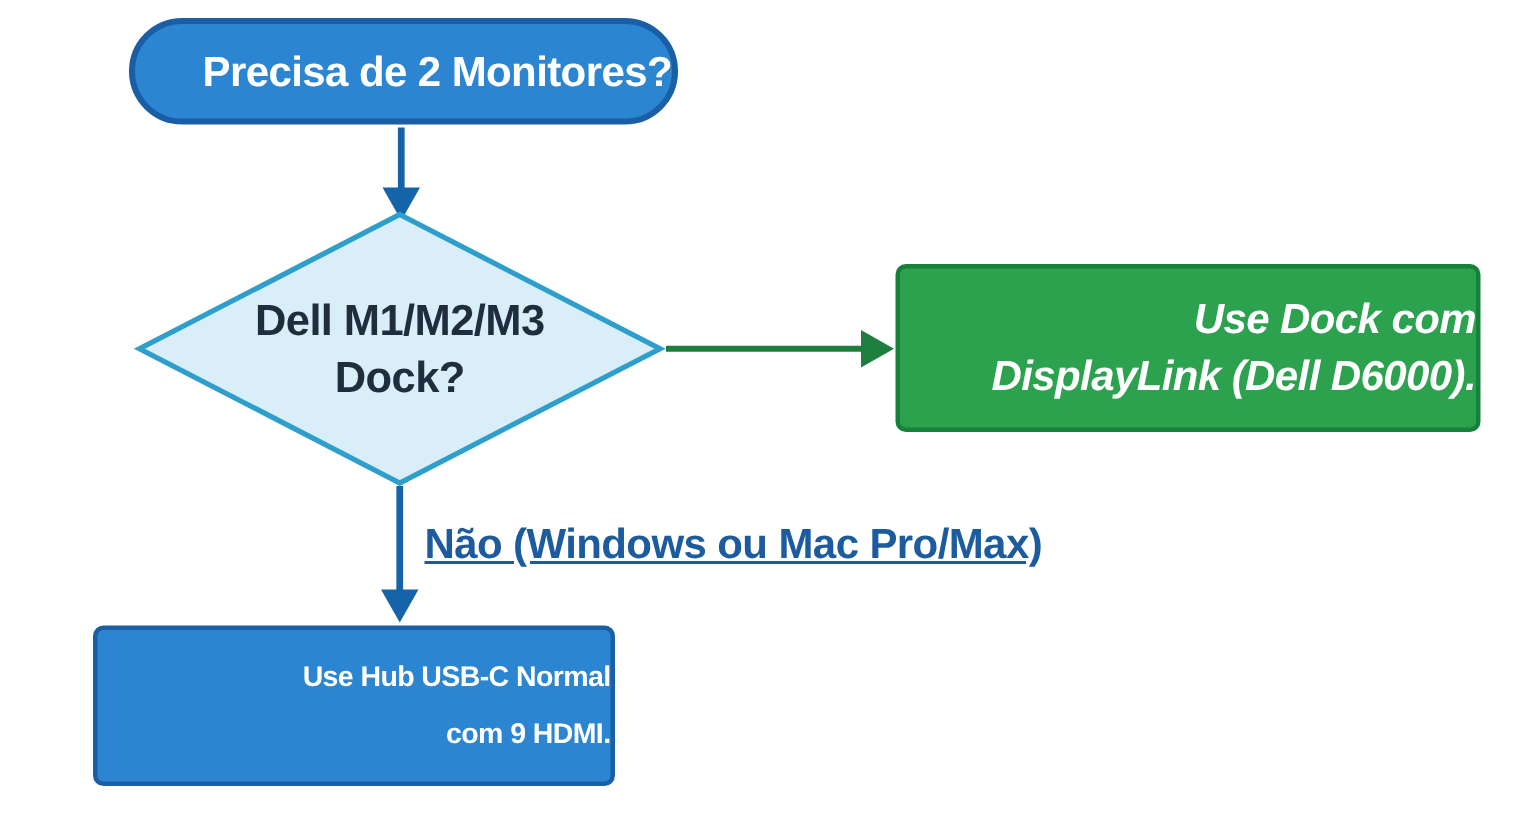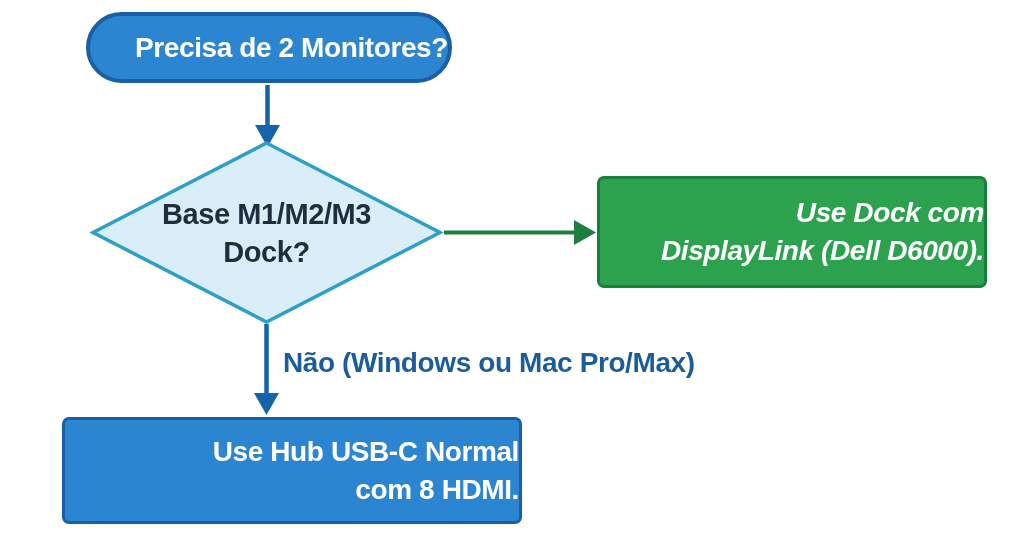--- a/index.html
+++ b/index.html
@@ -28,26 +28,26 @@
   }
   .dock-node {
     left: 597px; top: 176px; width: 390px; height: 112px;
     background: var(--node-green, #2CA24F);
     border: 3px solid var(--node-green-border, #17803A);
     border-radius: 7px;
     color: var(--node-text, #ffffff);
     font-size: 28px; line-height: 38px; font-style: italic;
   }
   .hub-node {
-    left: 62px; top: 417px; width: 460px; height: 107px;
+    left: 62px; top: 417px; width: 348px; height: 107px;
     background: var(--node-blue, #2B85D0);
     border: 3px solid var(--node-blue-border, #1A5FA5);
     border-radius: 7px;
     color: var(--node-text, #ffffff);
-    font-size: 28px; line-height: 38px;
+    font-size: 19px; line-height: 38px;
   }
   .decision-label {
     position: absolute;
     left: 93px; top: 143px; width: 347px; height: 179px;
     display: flex; flex-direction: column;
     align-items: center; justify-content: center;
     color: var(--diamond-text, #1F2D3D);
     font-weight: bold; font-size: 29px; line-height: 38px;
     text-align: center; letter-spacing: -0.4px;
   }
@@ -56,20 +56,21 @@
     font-weight: bold; font-size: 28px; letter-spacing: -0.4px;
     white-space: nowrap;
   }
   .yes-label {
     left: 444px; top: 193px; width: 150px; text-align: center;
     color: var(--label-green, #2C8B45);
   }
   .no-label {
     left: 283px; top: 347px;
     color: var(--label-blue, #1C5C9E);
+    text-decoration: underline;
   }
 
   svg.overlay { position: absolute; left: 0; top: 0; }
   .diamond-shape { fill: var(--diamond-fill, #D9EEF9); stroke: var(--diamond-border, #2E9FCB); stroke-width: 3.5; }
   .line-blue  { stroke: var(--arrow-blue, #1563A8); stroke-width: 4.5; }
   .head-blue  { fill: var(--arrow-blue, #1563A8); }
   .line-green { stroke: var(--arrow-green, #1E7E3D); stroke-width: 4; }
   .head-green { fill: var(--arrow-green, #1E7E3D); }
 </style>
 </head>
@@ -95,30 +96,30 @@
       <line class="line-blue" x1="266.5" y1="324" x2="266.5" y2="394"></line>
       <polygon class="head-blue" points="254,393 279,393 266.5,415"></polygon>
     </g>
   </svg>
 
   <div class="node start-node">
     <span>Precisa de 2 Monitores?</span>
   </div>
 
   <div class="decision-label">
-    <span>Base M1/M2/M3</span>
+    <span>Dell M1/M2/M3</span>
     <span>Dock?</span>
   </div>
 
 
   <div class="edge-label no-label">Não (Windows ou Mac Pro/Max)</div>
 
   <div class="node dock-node">
     <span>Use Dock com</span>
     <span>DisplayLink (Dell D6000).</span>
   </div>
 
   <div class="node hub-node">
     <span>Use Hub USB-C Normal</span>
-    <span>com 8 HDMI.</span>
+    <span>com 9 HDMI.</span>
   </div>
 
 </div>
 
 </body></html>

